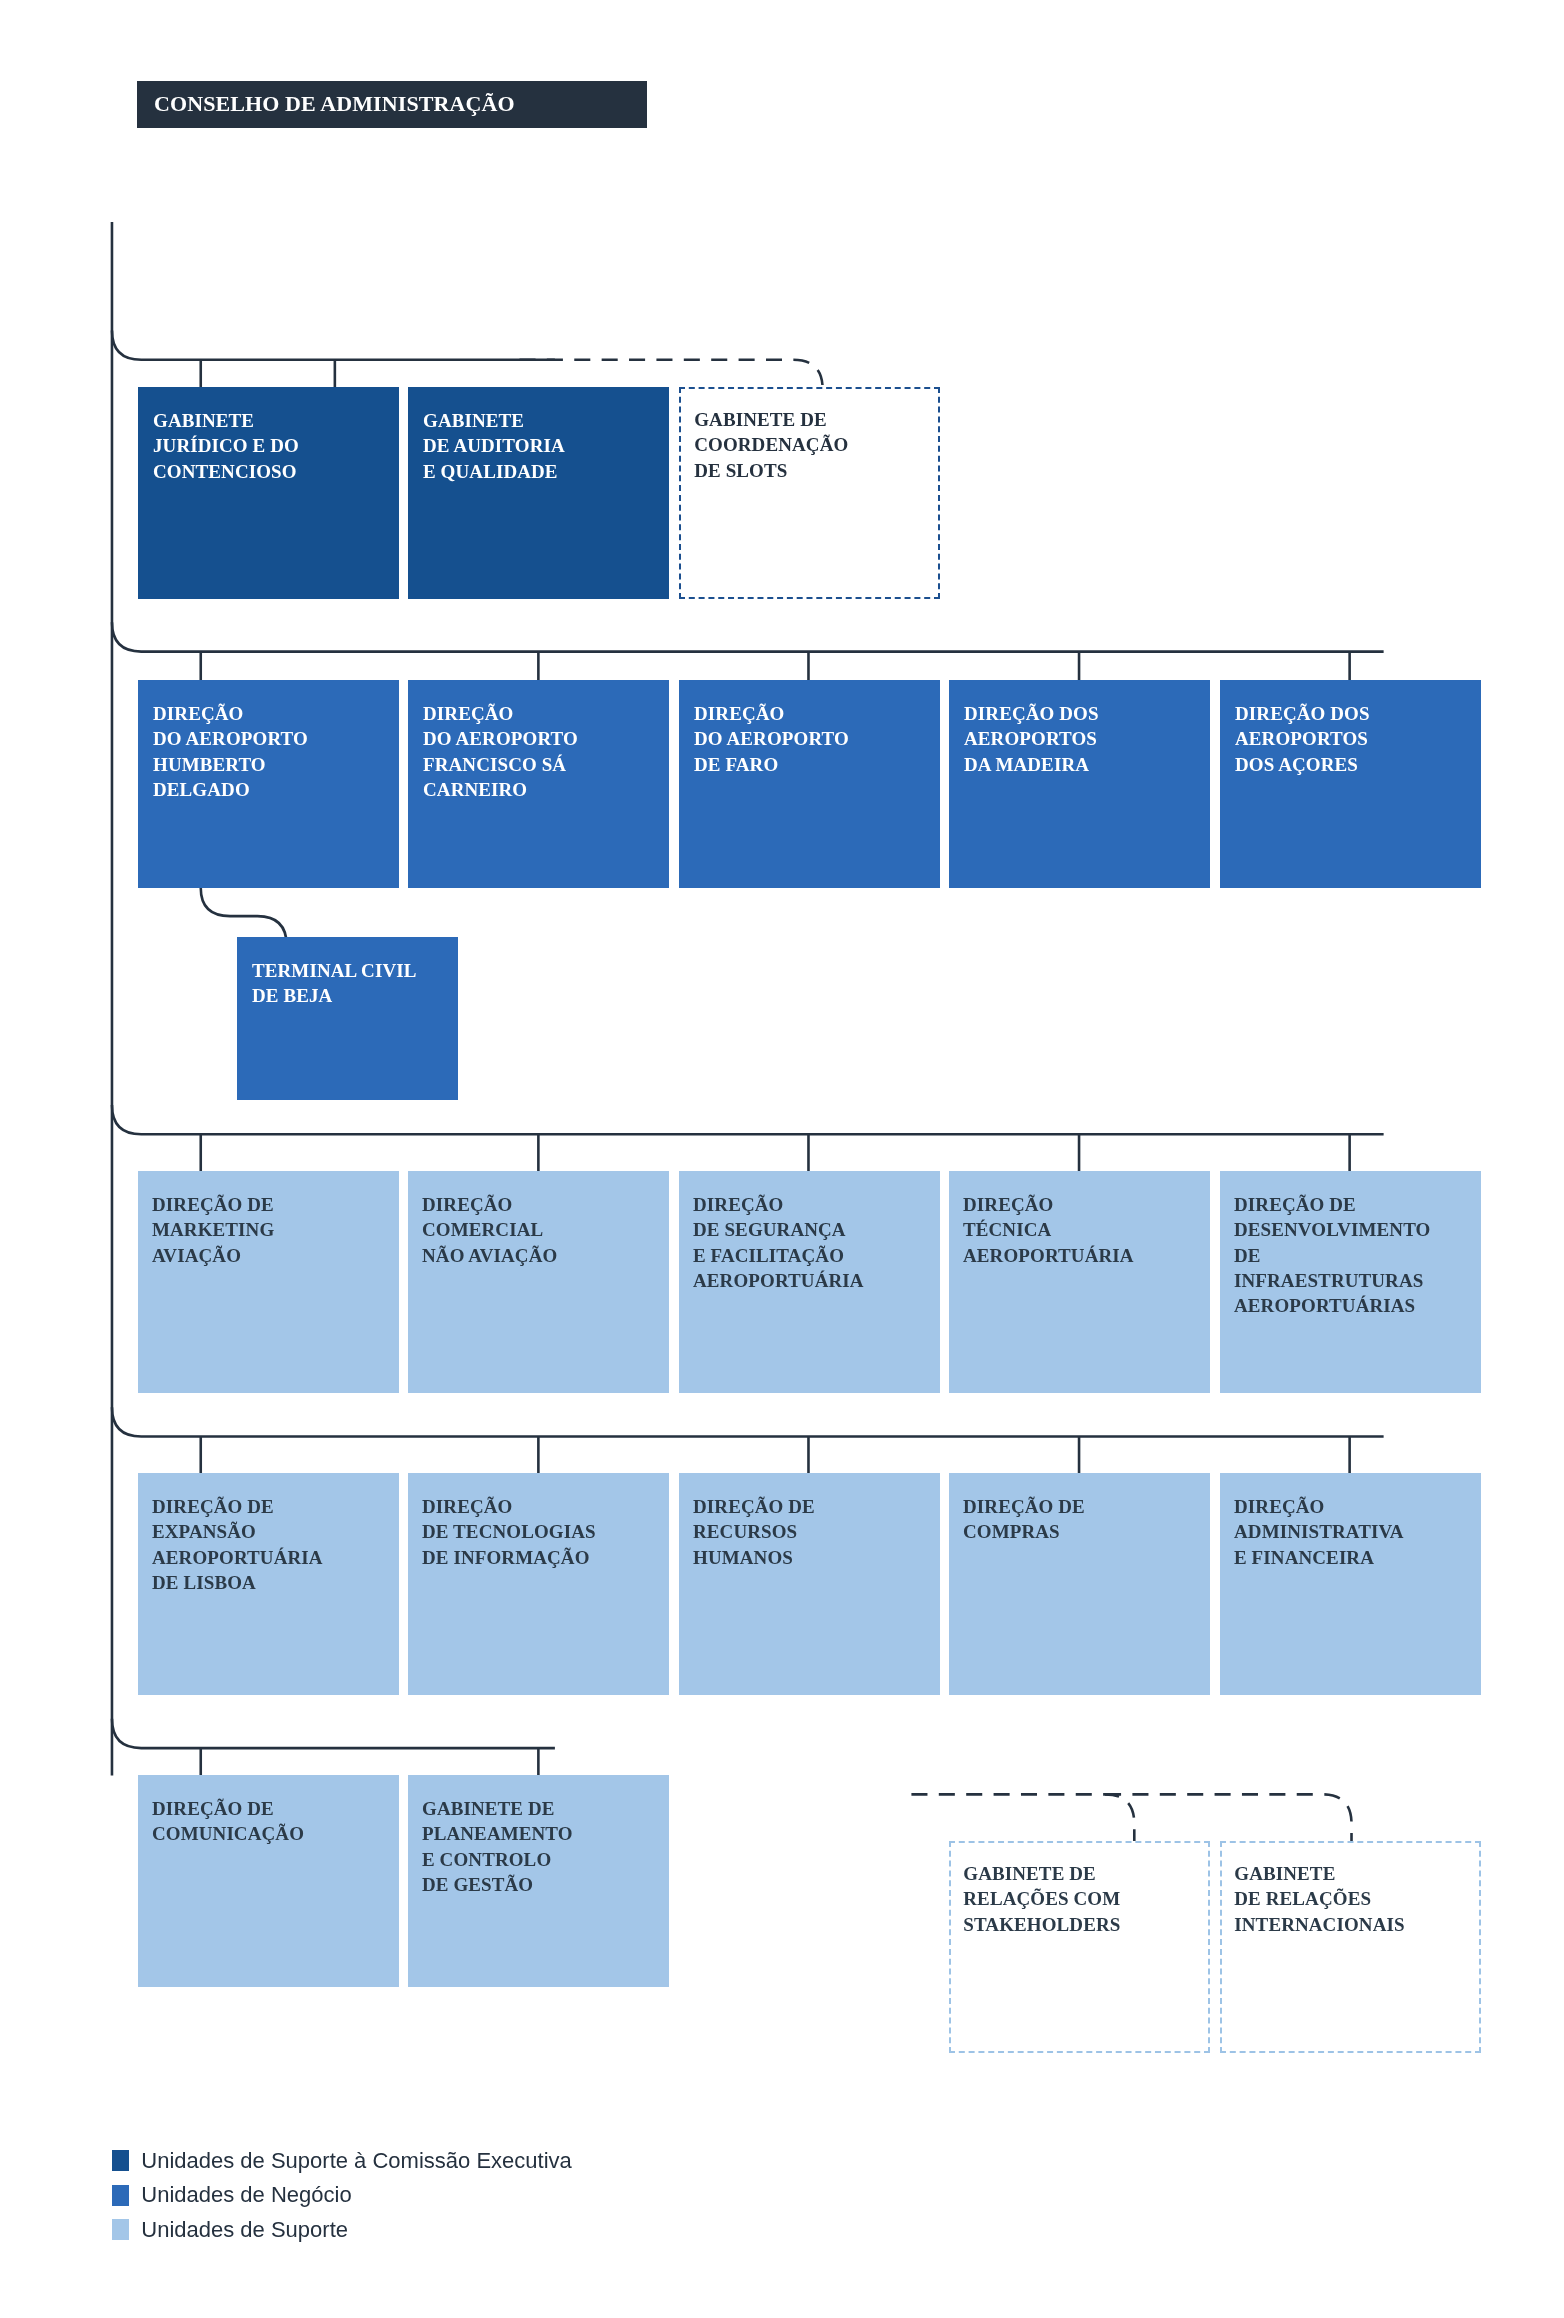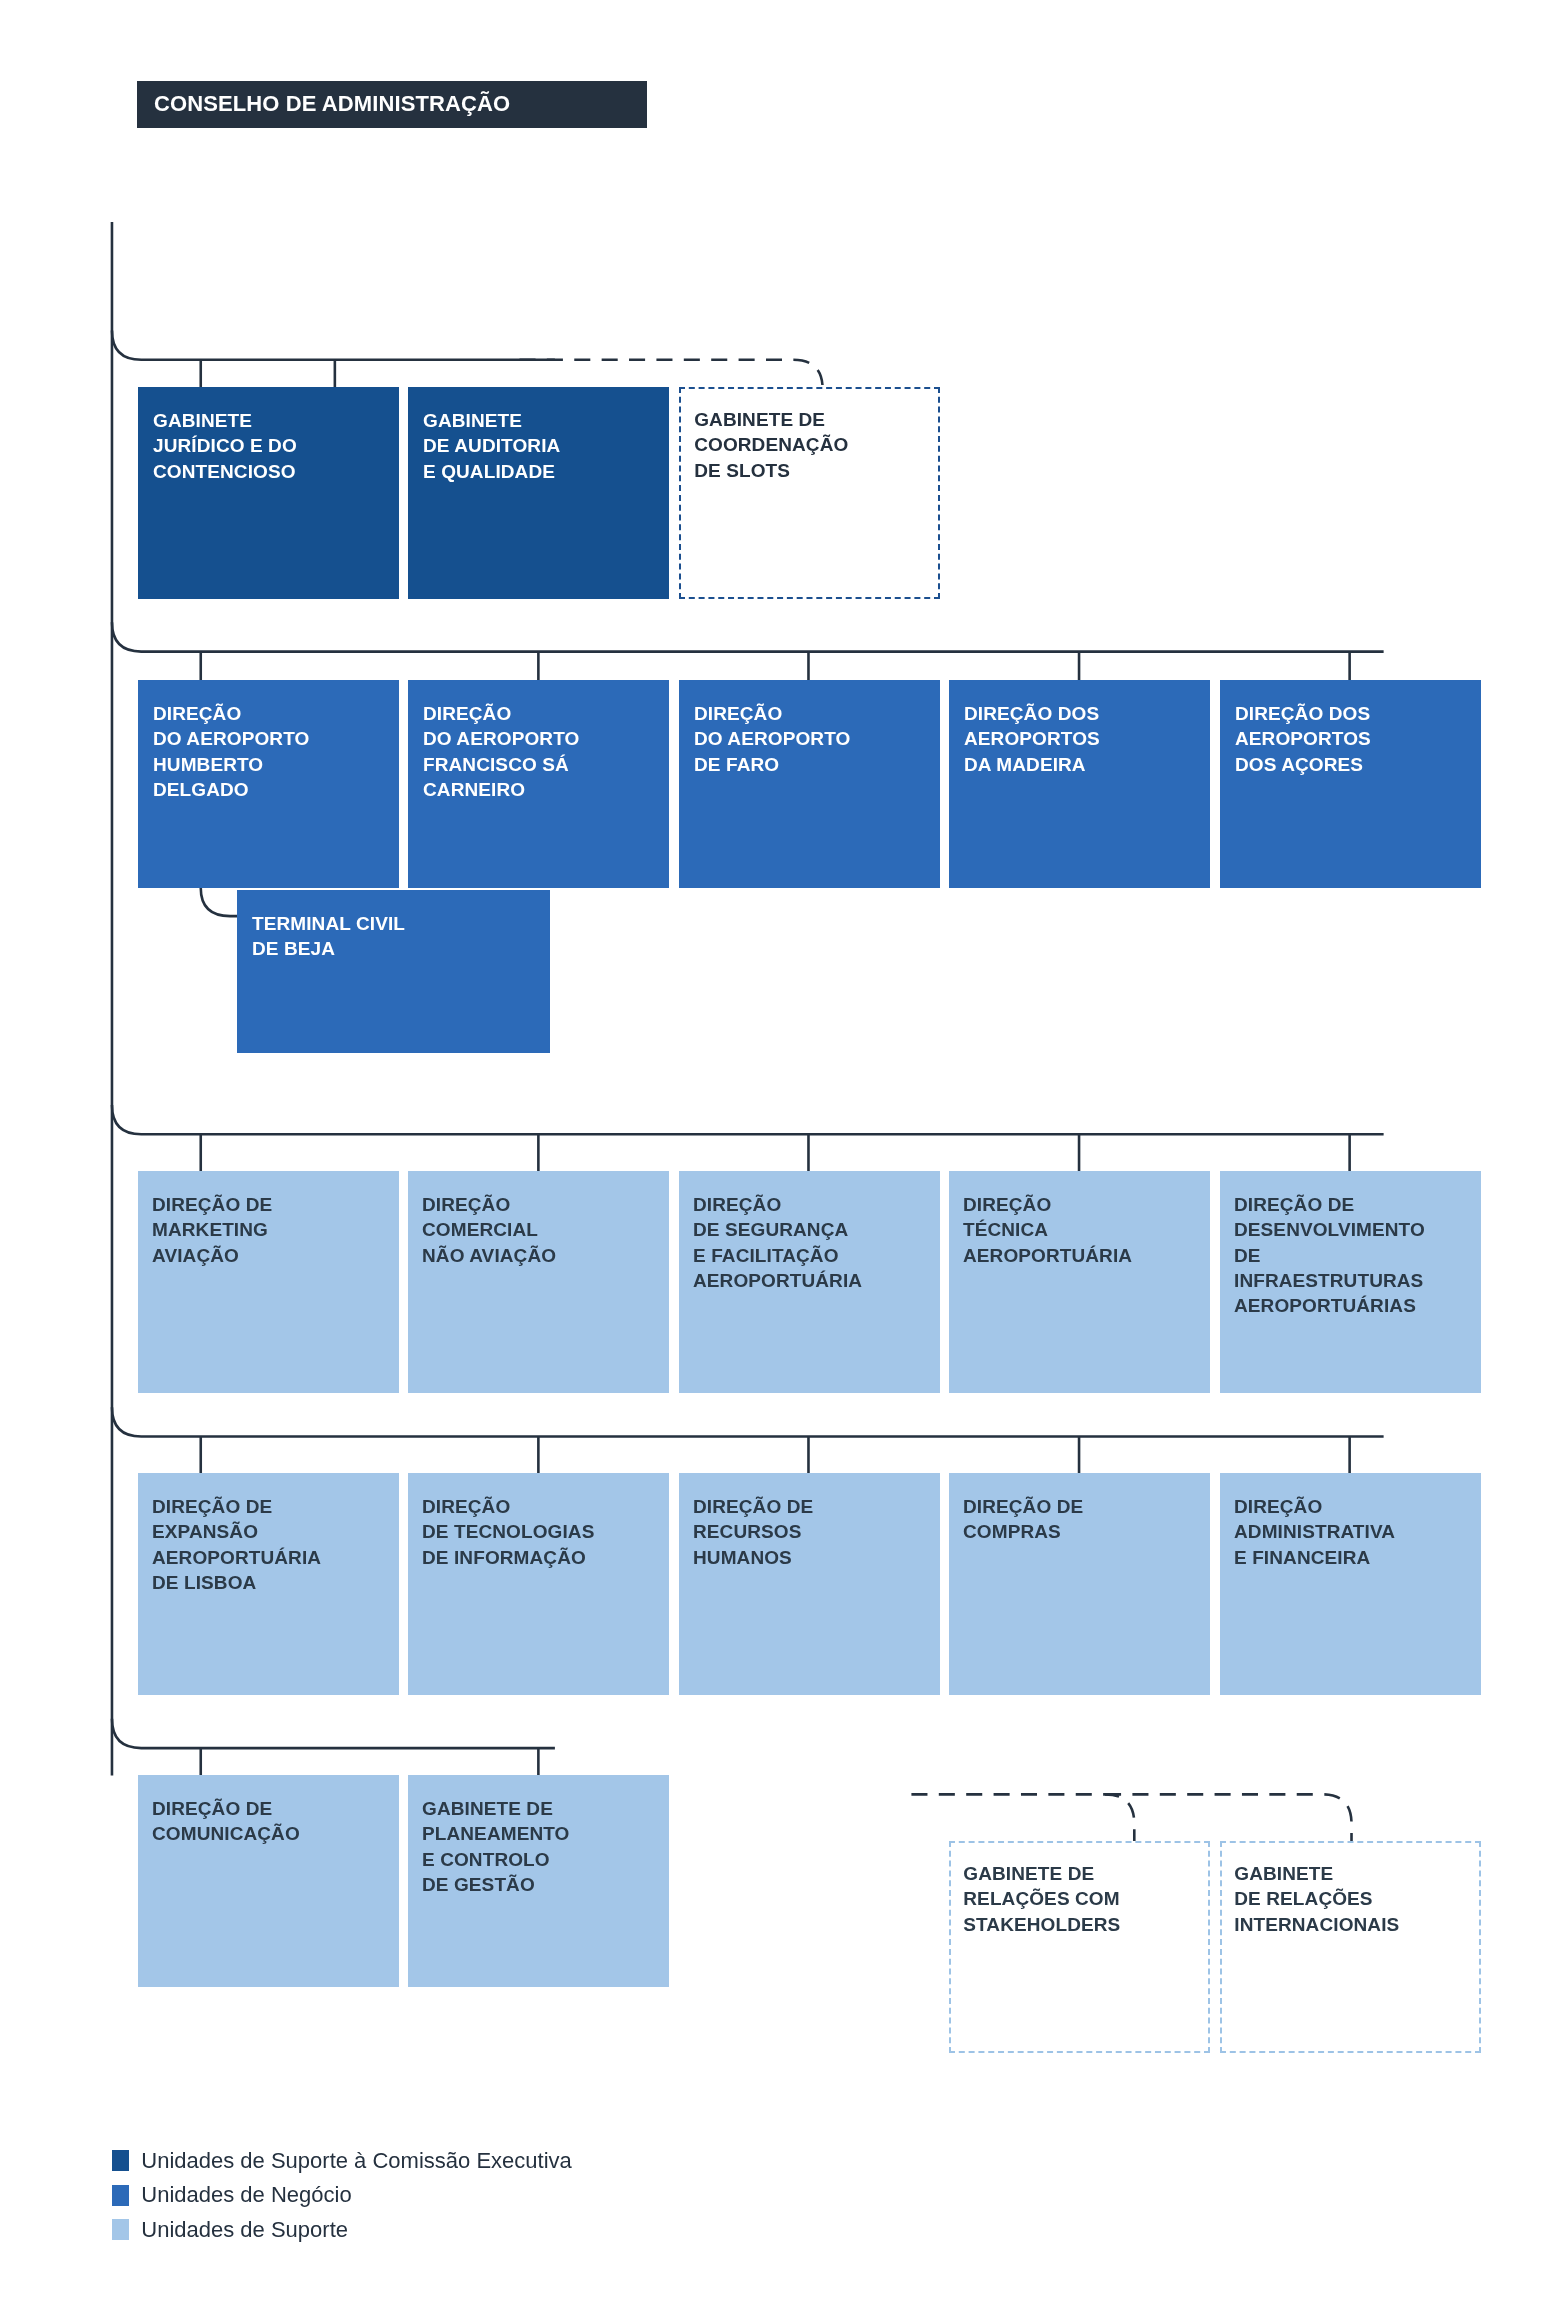--- a/index.html
+++ b/index.html
@@ -26,20 +26,21 @@
     position:absolute;
     box-sizing:border-box;
     z-index:2;
     display:block;
   }
   .node .txt{
     display:block;
     white-space:pre-line;
     font-weight:bold;
     letter-spacing:0.1px;
+    font-family:Liberation Serif, serif;
   }
 
   
   .hdr{
     background:#25313f;
     color:#ffffff;
     display:flex;
     align-items:center;
   }
   .hdr .txt{
@@ -232,21 +233,21 @@
 AEROPORTOS
 DA MADEIRA</span>
   </div>
 
   <div class="node lvl-biz" style="left:1220px; top:680px; width:261px; height:208px;">
     <span class="txt">DIREÇÃO DOS
 AEROPORTOS
 DOS AÇORES</span>
   </div>
 
-  <div class="node lvl-biz" style="left:237px; top:890px; width:313px; height:163px;">
+  <div class="node lvl-biz" style="left:237px; top:937px; width:221px; height:163px;">
     <span class="txt">TERMINAL CIVIL
 DE BEJA</span>
   </div>
 
   <div class="node lvl-sup" style="left:138px; top:1171px; width:261px; height:222px;">
     <span class="txt">DIREÇÃO DE
 MARKETING
 AVIAÇÃO</span>
   </div>
 

